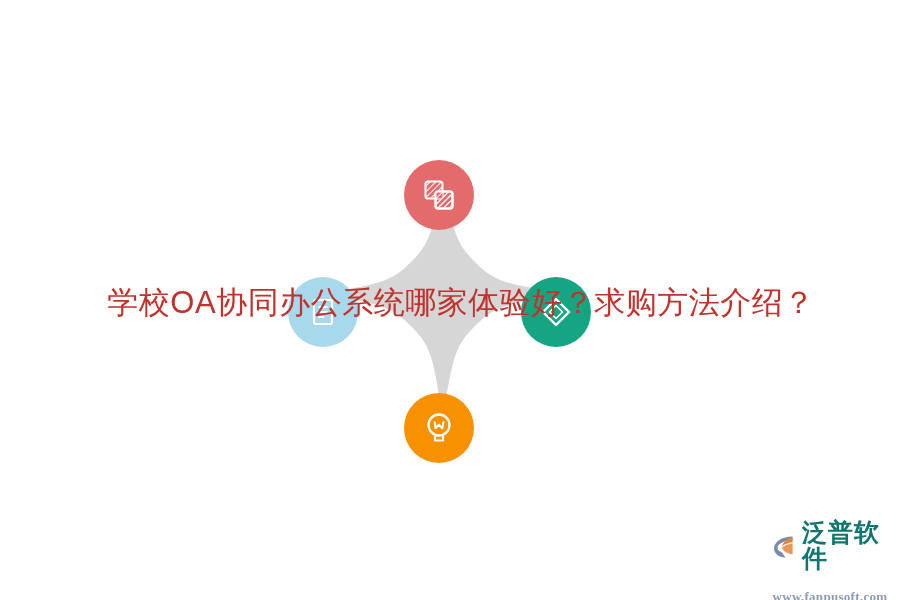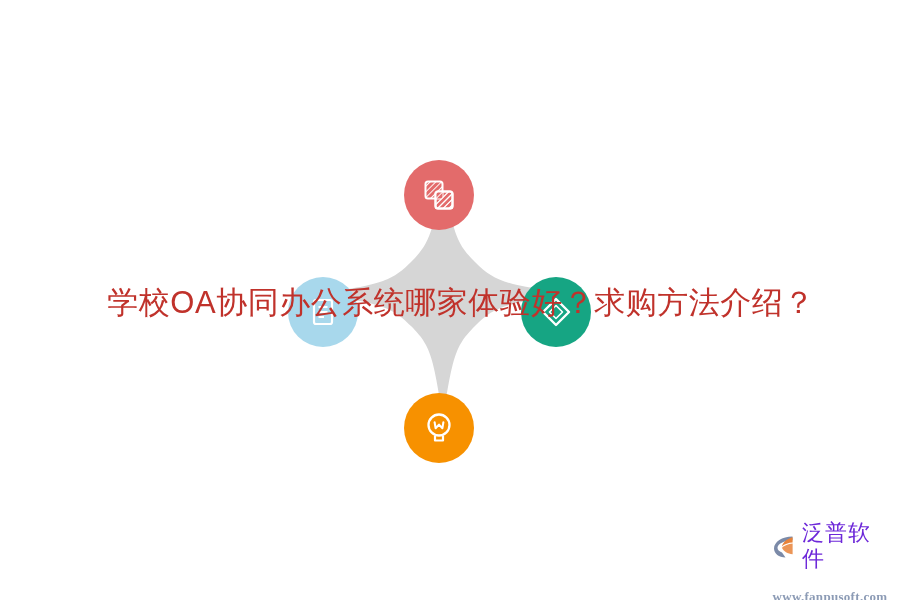--- a/index.html
+++ b/index.html
@@ -111,23 +111,23 @@
     align-items: center;
     gap: 4px;
   }
   .wm-mark {
     width: 28px;
     height: 28px;
     flex: 0 0 28px;
   }
   .wm-name {
     font-family: "Liberation Serif", "DejaVu Serif", serif;
-    font-size: 22px;
-    font-weight: 400;
-    color: #6d28d9;
+    font-size: 25px;
+    font-weight: 700;
+    color: #0f766e;
     letter-spacing: 1px;
     line-height: 26px;
   }
   .wm-url {
     font-family: "Liberation Serif", "DejaVu Serif", serif;
     font-size: 13px;
     font-weight: 700;
     color: #8c9bb5;
     letter-spacing: 0.3px;
     margin-top: 17px;

